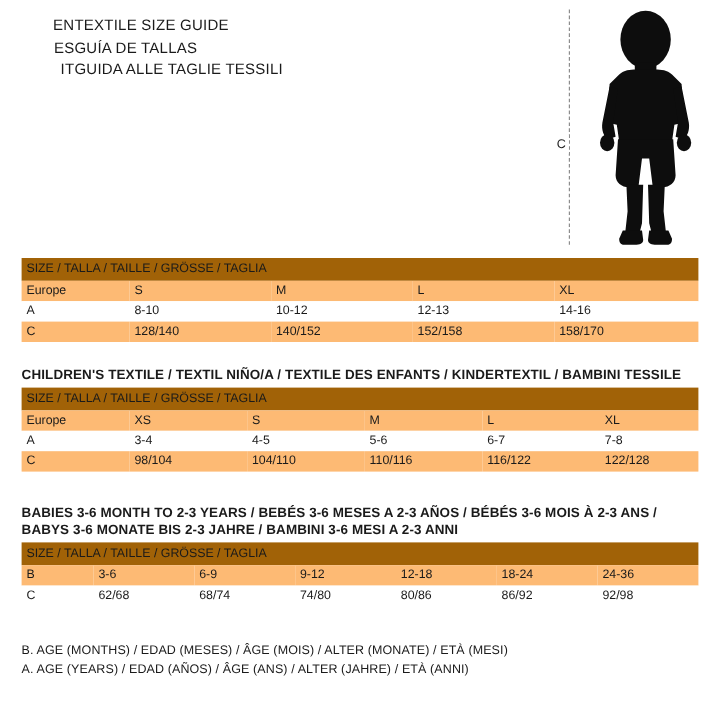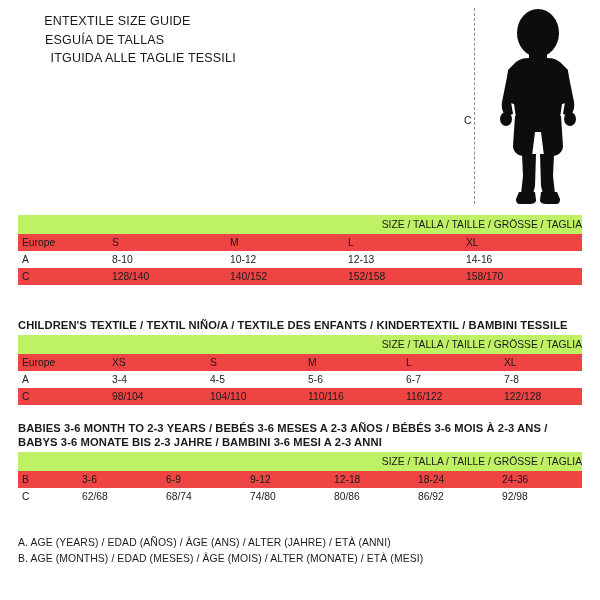--- a/index.html
+++ b/index.html
@@ -99,29 +99,28 @@
     table-layout: fixed;
   }
   table.size-table td {
     font-size: 10.3px;
     padding: 2px 0 2px 4px;
     color: #1a1a1a;
     vertical-align: middle;
     line-height: 13px;
   }
   tr.head-row td {
-    background: #bef264;
+    background: #a16207;
     color: #1a1a1a;
     font-size: 10.3px;
     padding-top: 3px;
     padding-bottom: 3px;
-    text-align: right;
   }
   tr.shade td {
-    background: #ef4444;
+    background: #fdba74;
   }
   tr.plain td {
     background: #ffffff;
   }
 
   
   .footer {
     position: absolute;
     left: 18px;
     width: 564px;
@@ -219,21 +218,21 @@
           <td>C</td>
           <td>128/140</td>
           <td>140/152</td>
           <td>152/158</td>
           <td>158/170</td>
         </tr>
       </tbody>
     </table>
   </div>
 
-  <div class="section" style="top:318px;">
+  <div class="section" style="top:306px;">
     <div class="section-title">CHILDREN'S TEXTILE / TEXTIL NIÑO/A / TEXTILE DES ENFANTS / KINDERTEXTIL / BAMBINI TESSILE</div>
     <table class="size-table">
       <colgroup>
         <col style="width:90px">
           <col style="width:98px">
           <col style="width:98px">
           <col style="width:98px">
           <col style="width:98px">
           <col style="width:82px">
       </colgroup>
@@ -301,17 +300,17 @@
           <td>74/80</td>
           <td>80/86</td>
           <td>86/92</td>
           <td>92/98</td>
         </tr>
       </tbody>
     </table>
   </div>
 
   <div class="footer" style="top:535px;">
+    <div class="footer-line">B. AGE (MONTHS) / EDAD (MESES) / ÂGE (MOIS) / ALTER (MONATE) / ETÀ (MESI)</div>
     <div class="footer-line">A. AGE (YEARS) / EDAD (AÑOS) / ÂGE (ANS) / ALTER (JAHRE) / ETÀ (ANNI)</div>
-    <div class="footer-line">B. AGE (MONTHS) / EDAD (MESES) / ÂGE (MOIS) / ALTER (MONATE) / ETÀ (MESI)</div>
   </div>
 
 </div>
 
 </body></html>

